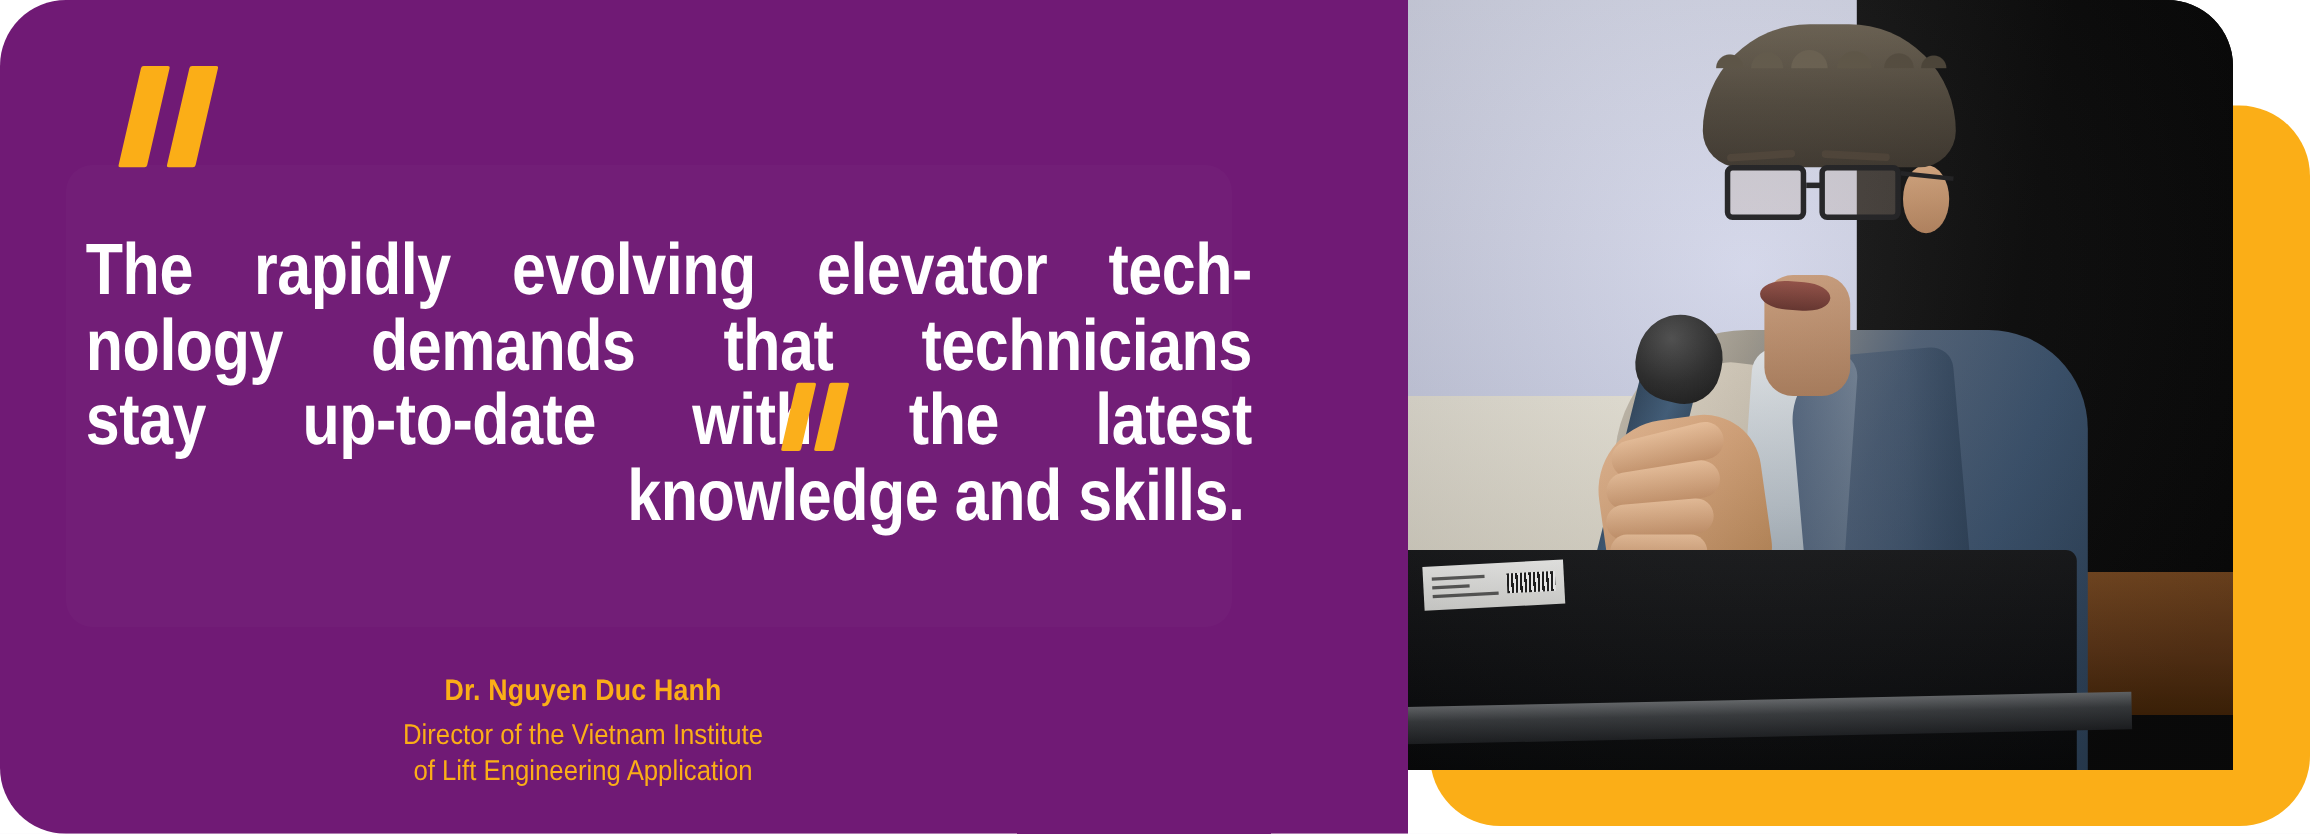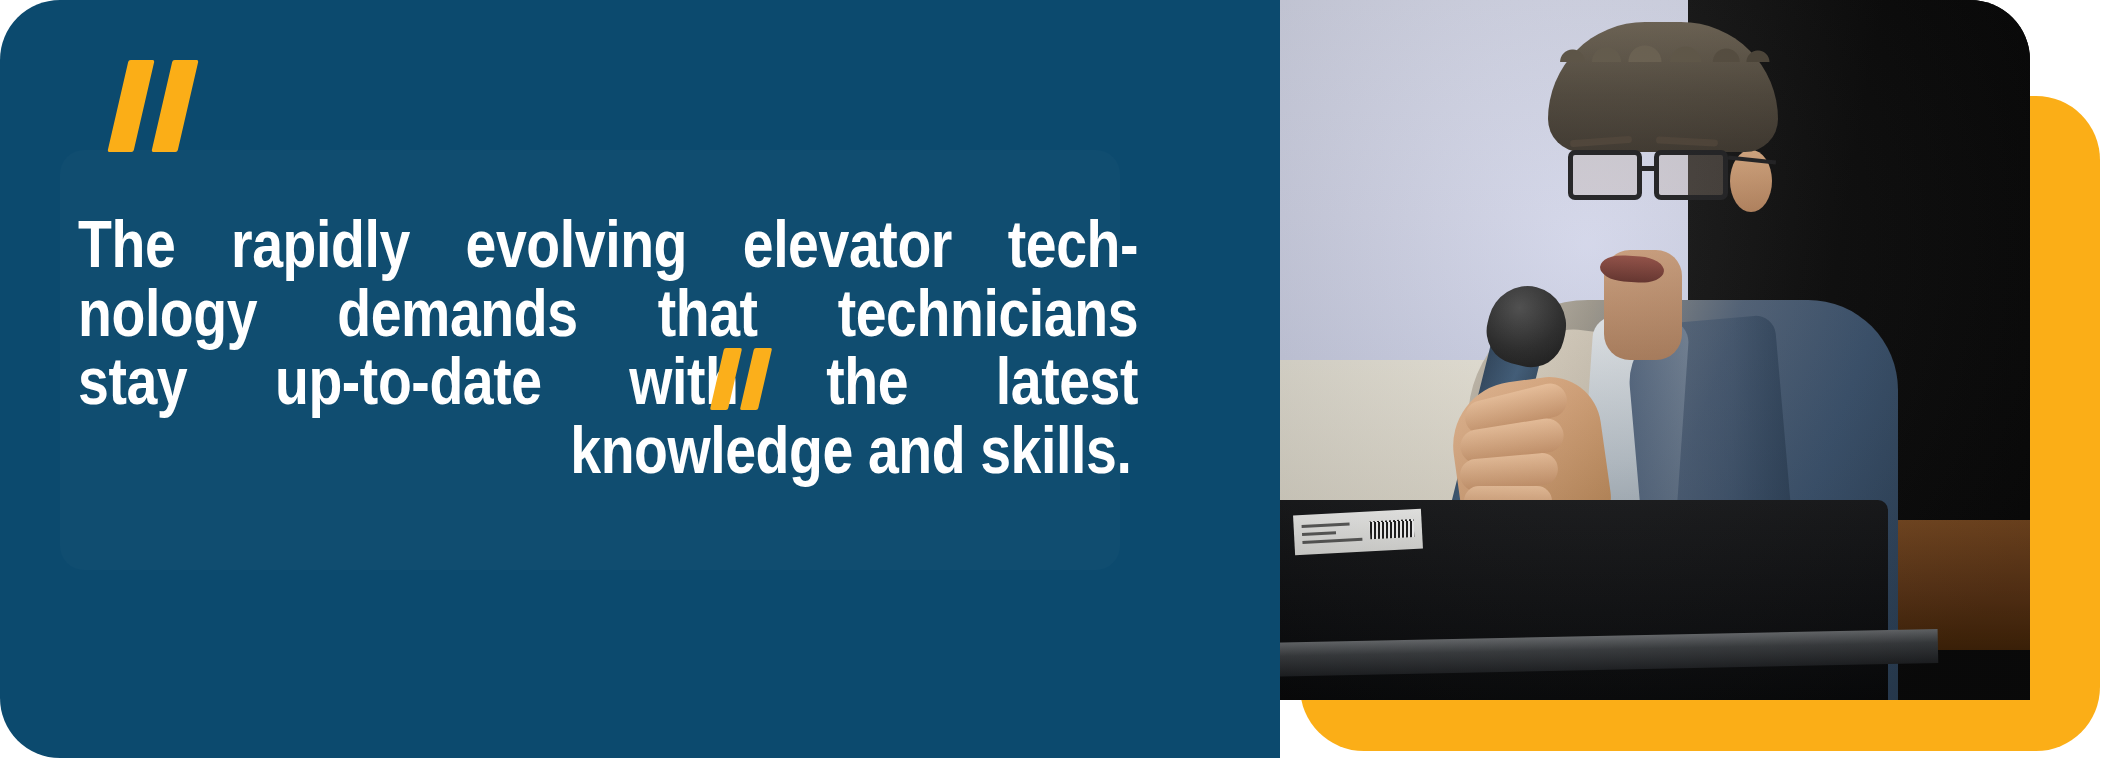--- a/index.html
+++ b/index.html
@@ -270,21 +270,21 @@
     pointer-events: none;
   }
 
   
   .green-card {
     position: absolute;
     left: 0px;
     top: 0px;
     width: 1280px;
     height: 758px;
-    background: #0c4a6e;
+    background: #701a75;
     border-radius: 60px 0 0 60px;
     z-index: 3;
     overflow: hidden;
   }
   .green-card::after {
     
     content: "";
     position: absolute;
     left: 60px; top: 150px;
     width: 1060px; height: 420px;
@@ -472,17 +472,24 @@
           <span>the</span>
           <span>latest</span>
         </span>
         <span class="ln last">knowledge and skills.</span>
       </div>
 
       <span class="qmark qmark-close">
         <span class="bar"></span><span class="bar"></span>
       </span>
 
+      <div class="attribution">
+        <div class="attr-name">Dr. Nguyen Duc Hanh</div>
+        <div class="attr-role">
+          <span class="r-line">Director of the Vietnam Institute</span>
+          <span class="r-line">of Lift Engineering Application</span>
+        </div>
+      </div>
 
     </div>
   </div>
 
 </div>
 
 </body></html>

